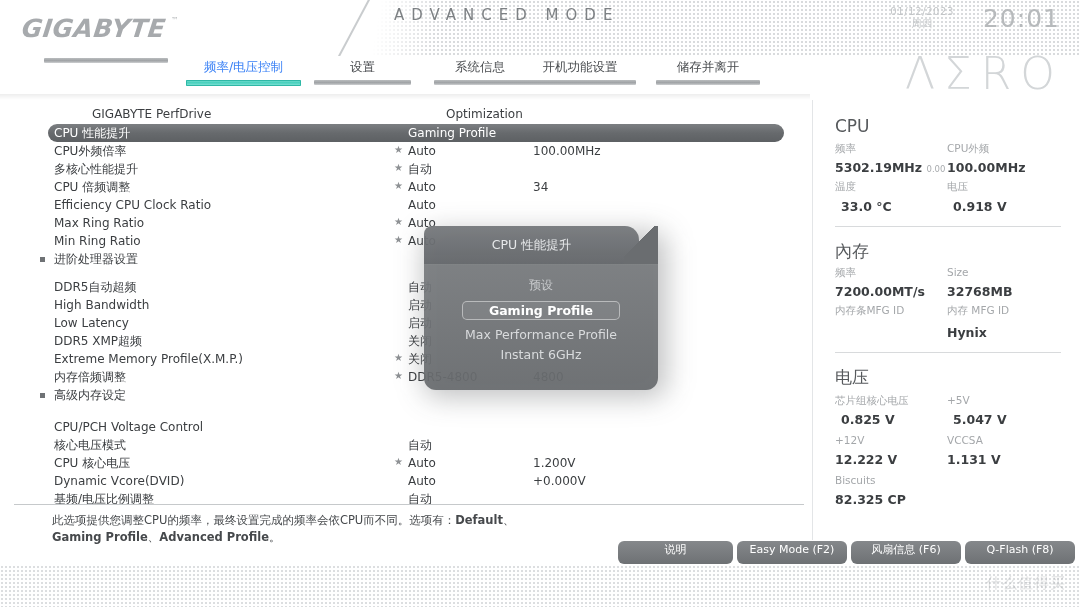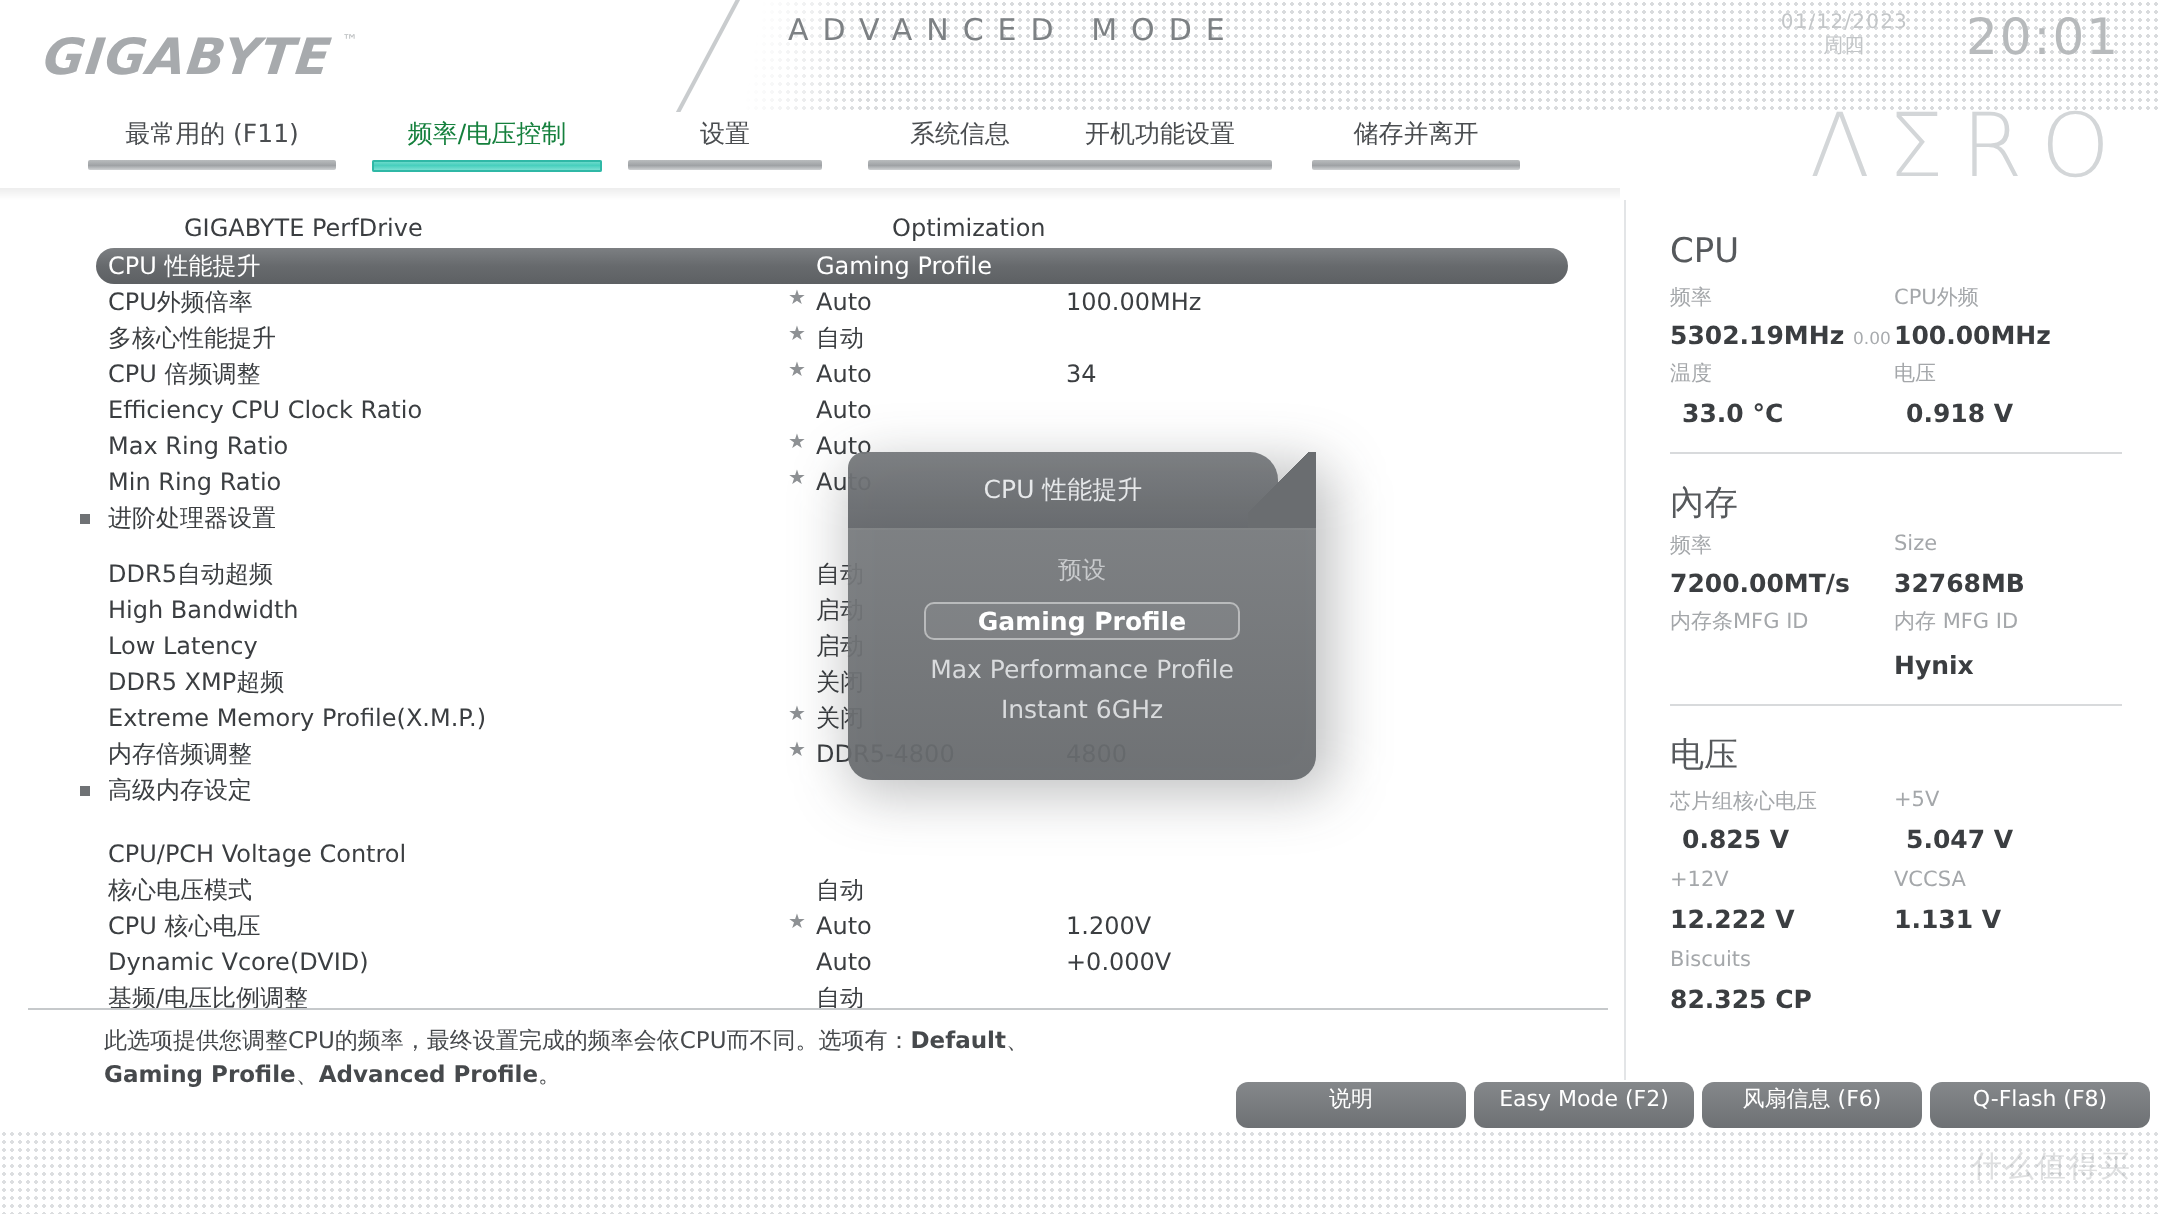--- a/index.html
+++ b/index.html
@@ -78,21 +78,21 @@
     line-height: 22px;
     white-space: nowrap;
   }
   .tab-bar {
     display: block;
     height: 5px;
     margin: 2px 4px 0 4px;
     background: linear-gradient(180deg,#b9bcbe 0%, #9fa2a5 55%, #cfd1d3 100%);
     border-radius: 1px;
   }
-  .tab.active .tab-label { color: #15803d; }
+  .tab.active .tab-label { color: #3b82f6; }
   .tab.active .tab-bar {
     background: linear-gradient(180deg,#7fe0d2 0%, #46cfbd 45%, #8fe7db 100%);
     box-shadow: 0 0 0 1px #2fb8a6 inset;
     margin: 2px 0 0 0;
     height: 6px;
   }
   #tabs-shadow {
     position: absolute; left: 0; top: 94px; width: 810px; height: 6px;
     background: linear-gradient(180deg, rgba(0,0,0,0.07), rgba(0,0,0,0));
   }
@@ -262,21 +262,20 @@
     <div id="mode-title">ADVANCED MODE</div>
     <div id="clock-date">
       <span>01/12/2023</span><br>
       <span>周四</span>
     </div>
     <div id="clock-time">20:01</div>
   </div>
 
   <div id="tabs">
       <div class="tab" style="left: 40px; width: 132px;">
-        <span class="tab-label">最常用的 (F11)</span>
         <span class="tab-bar"></span>
       </div>
       <div class="tab active" style="left: 186px; width: 115px;">
         <span class="tab-label">频率/电压控制</span>
         <span class="tab-bar"></span>
       </div>
       <div class="tab" style="left: 310px; width: 105px;">
         <span class="tab-label">设置</span>
         <span class="tab-bar"></span>
       </div>

